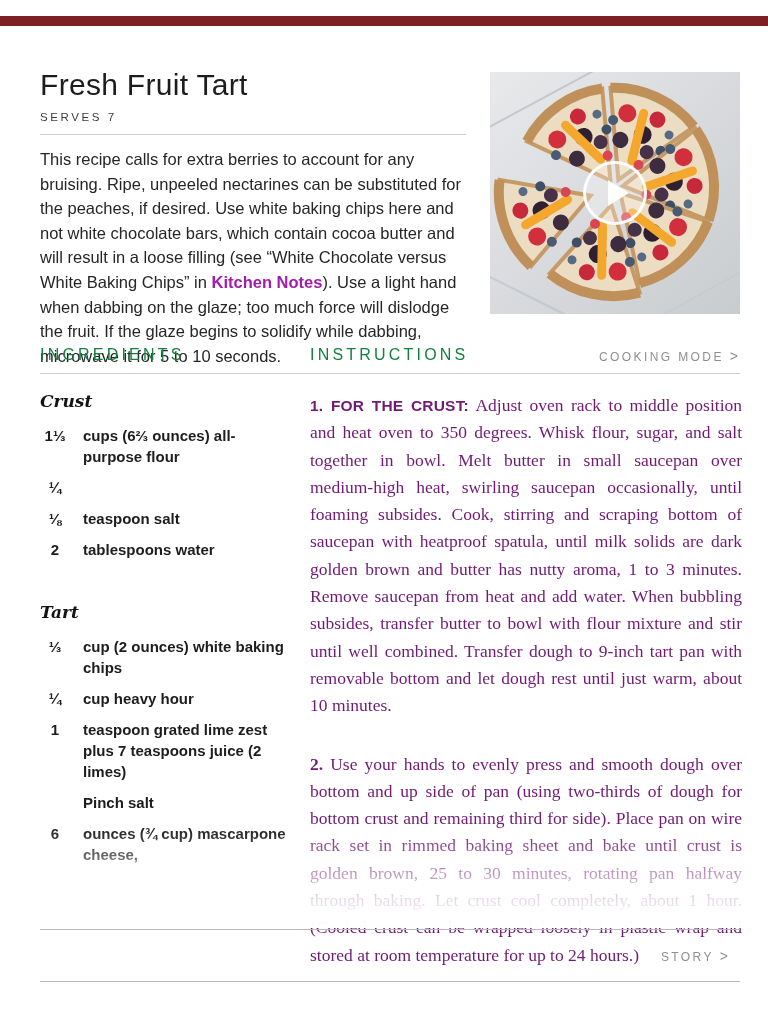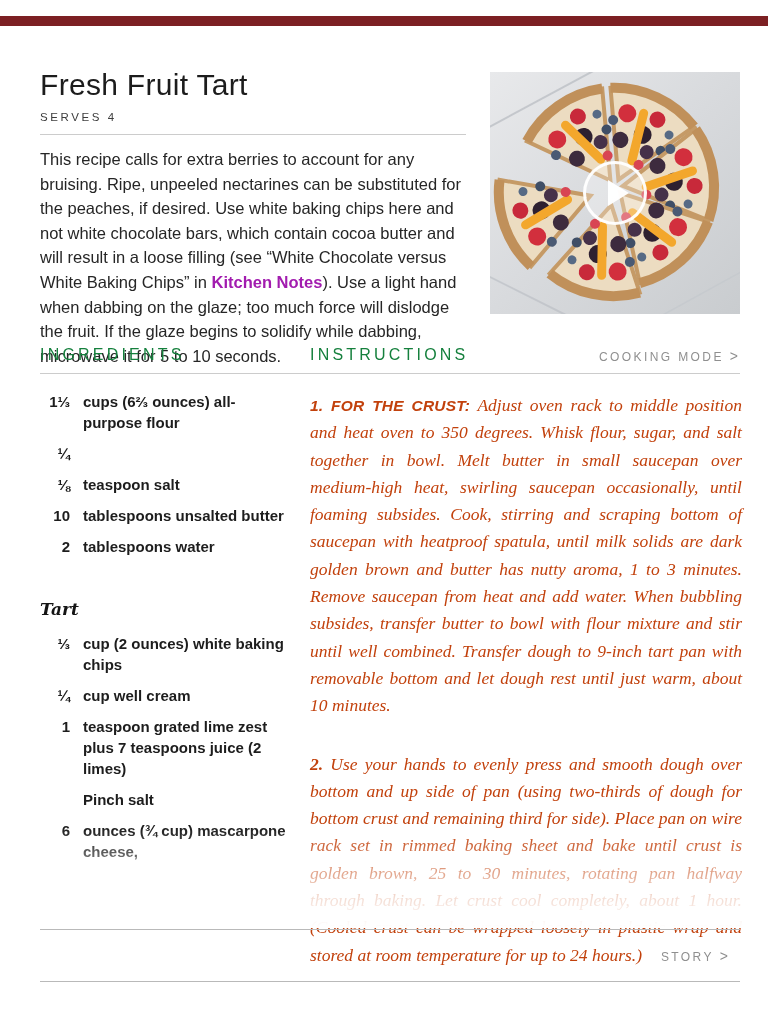--- a/index.html
+++ b/index.html
@@ -37,45 +37,45 @@
   .sec-head.ins { left:310px; }
   .cooking-mode { position:absolute; top:332px; right:30px; font-size:12px; letter-spacing:2.4px;
     color:#8f8f8f; cursor:pointer; }
   .cooking-mode .chev, .story .chev { font-size:14px; letter-spacing:0; margin-left:6px; color:#8f8f8f; }
 
   .ingredients { position:absolute; left:40px; top:375px; width:248px; }
   .ing-section-title { font-family:"DejaVu Serif","Liberation Serif",serif; font-style:italic; font-weight:bold;
     font-size:17px; color:#141414; margin-bottom:14px; }
   .ing-section-title.tart { margin-top:42px; }
   .ing-row { display:flex; margin-bottom:10px; }
-  .ing-qty { flex:none; width:30px; text-align:right; margin-right:13px;
+  .ing-qty { flex:none; width:30px; text-align:center; margin-right:13px;
     font-size:15px; font-weight:bold; color:#1d1d1d; line-height:21px; }
   .ing-text { font-size:15px; font-weight:bold; color:#1d1d1d; line-height:21px; }
 
   .instructions { position:absolute; left:310px; top:376px; width:432px; }
-  .step { font-family:"Liberation Serif", serif; font-size:17.5px; line-height:27.3px; color:#c2410c;
-    text-align:justify; margin-bottom:31px;font-style:italic; }
+  .step { font-family:"Liberation Serif", serif; font-size:17.5px; line-height:27.3px; color:#701a75;
+    text-align:justify; margin-bottom:31px; }
   .lbl-sans { font-family:"Liberation Sans", sans-serif; font-weight:bold; font-size:15.5px; letter-spacing:.2px; }
   .lbl-serif { font-weight:bold; }
 
   .fade-out { position:absolute; left:0; top:812px; width:768px; height:100px; pointer-events:none;
     background:linear-gradient(to bottom, rgba(255,255,255,0) 0%, rgba(255,255,255,.82) 70%, #ffffff 100%); }
 
   .story { position:absolute; top:932px; right:40px; font-size:12px; letter-spacing:2.4px;
     color:#8f8f8f; cursor:pointer; }
 </style>
 </head>
 <body>
 
 <div class="page">
 
   <div class="topbar"></div>
 
   <h1 class="title">Fresh Fruit Tart</h1>
-  <div class="serves">SERVES 4</div>
+  <div class="serves">SERVES 7</div>
 
   <div class="rule rule-1"></div>
 
   <p class="description"><span>This recipe calls for extra berries to account for any bruising. Ripe, unpeeled nectarines can be substituted for the peaches, if desired. Use white baking chips here and not white chocolate bars, which contain cocoa butter and will result in a loose filling (see “White Chocolate versus White Baking Chips” in </span><b>Kitchen Notes</b><span>). Use a light hand when dabbing on the glaze; too much force will dislodge the fruit. If the glaze begins to solidify while dabbing, microwave it for 5 to 10 seconds.</span></p>
 
   <div class="photo">
     <svg width="250" height="242" viewBox="0 0 250 242">
       <defs>
         <linearGradient id="marble" x1="0" y1="0" x2="1" y2="1">
           <stop offset="0" stop-color="#e8e9eb"></stop>
@@ -113,50 +113,47 @@
     </div>
   </div>
 
   <div class="sec-head ing">INGREDIENTS</div>
   <div class="sec-head ins">INSTRUCTIONS</div>
   <div class="cooking-mode"><span>COOKING MODE</span><span class="chev">&gt;</span></div>
 
   <div class="rule rule-2"></div>
 
   <div class="ingredients">
+    <div class="ing-section-title">Crust</div>
 
     <div class="ing-row">
       <span class="ing-qty">1⅓</span>
       <span class="ing-text">cups (6⅔ ounces) all-purpose flour</span>
     </div>
     <div class="ing-row">
       <span class="ing-qty">¼</span>
     </div>
     <div class="ing-row">
       <span class="ing-qty">⅛</span>
       <span class="ing-text">teaspoon salt</span>
-    </div>
-    <div class="ing-row">
-      <span class="ing-qty">10</span>
-      <span class="ing-text">tablespoons unsalted butter</span>
     </div>
     <div class="ing-row">
       <span class="ing-qty">2</span>
       <span class="ing-text">tablespoons water</span>
     </div>
 
     <div class="ing-section-title tart">Tart</div>
 
     <div class="ing-row">
       <span class="ing-qty">⅓</span>
       <span class="ing-text">cup (2 ounces) white baking chips</span>
     </div>
     <div class="ing-row">
       <span class="ing-qty">¼</span>
-      <span class="ing-text">cup well cream</span>
+      <span class="ing-text">cup heavy hour</span>
     </div>
     <div class="ing-row">
       <span class="ing-qty">1</span>
       <span class="ing-text">teaspoon grated lime zest plus 7 teaspoons juice (2 limes)</span>
     </div>
     <div class="ing-row">
       <span class="ing-qty"></span>
       <span class="ing-text">Pinch salt</span>
     </div>
     <div class="ing-row">

